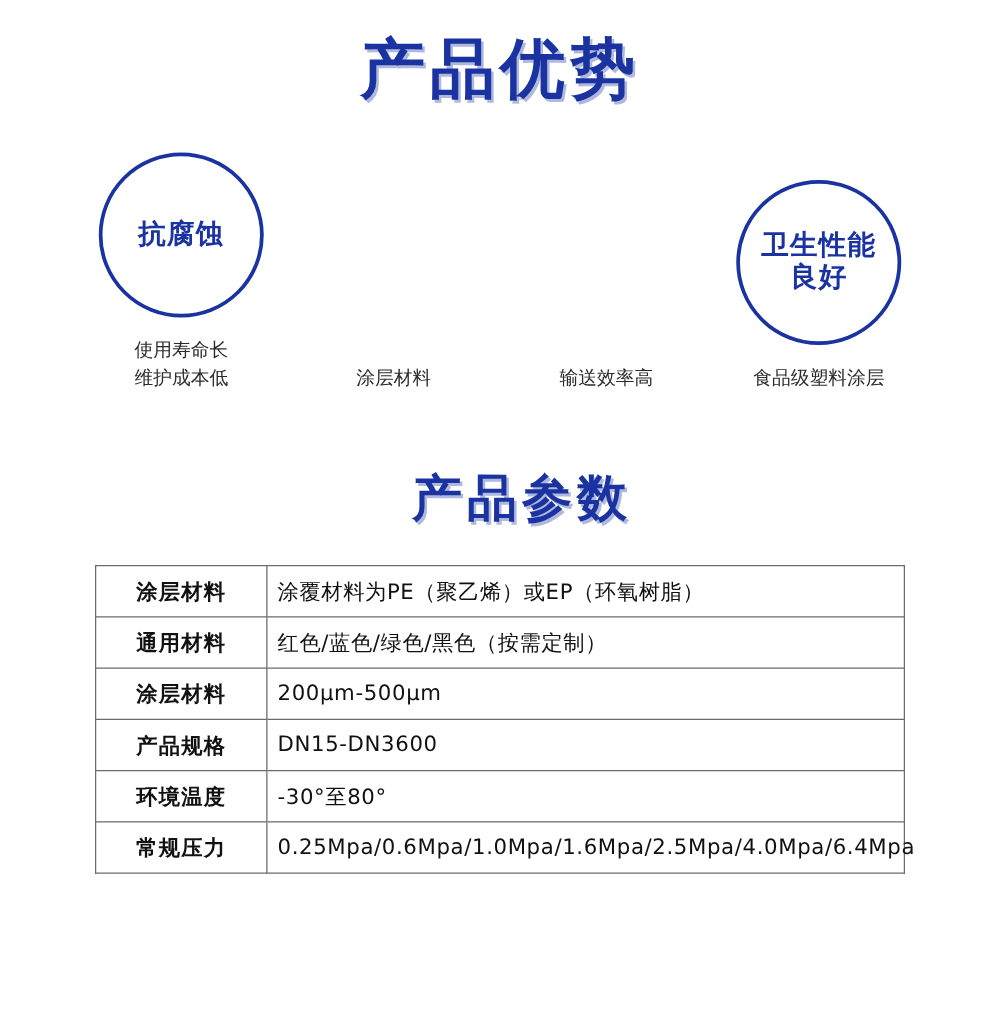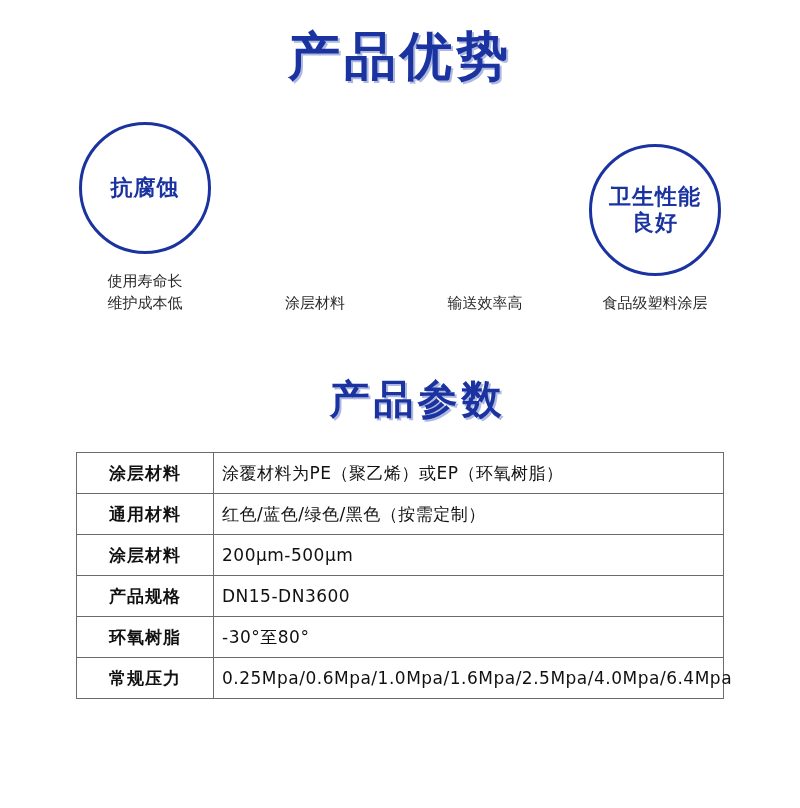--- a/index.html
+++ b/index.html
@@ -161,21 +161,21 @@
       </tr>
       <tr>
         <td class="label">涂层材料</td>
         <td class="value">200μm-500μm</td>
       </tr>
       <tr>
         <td class="label">产品规格</td>
         <td class="value">DN15-DN3600</td>
       </tr>
       <tr>
-        <td class="label">环氧树脂</td>
+        <td class="label">环境温度</td>
         <td class="value">-30°至80°</td>
       </tr>
       <tr>
         <td class="label">常规压力</td>
         <td class="value">0.25Mpa/0.6Mpa/1.0Mpa/1.6Mpa/2.5Mpa/4.0Mpa/6.4Mpa</td>
       </tr>
     </tbody>
   </table>
 </div>
 

